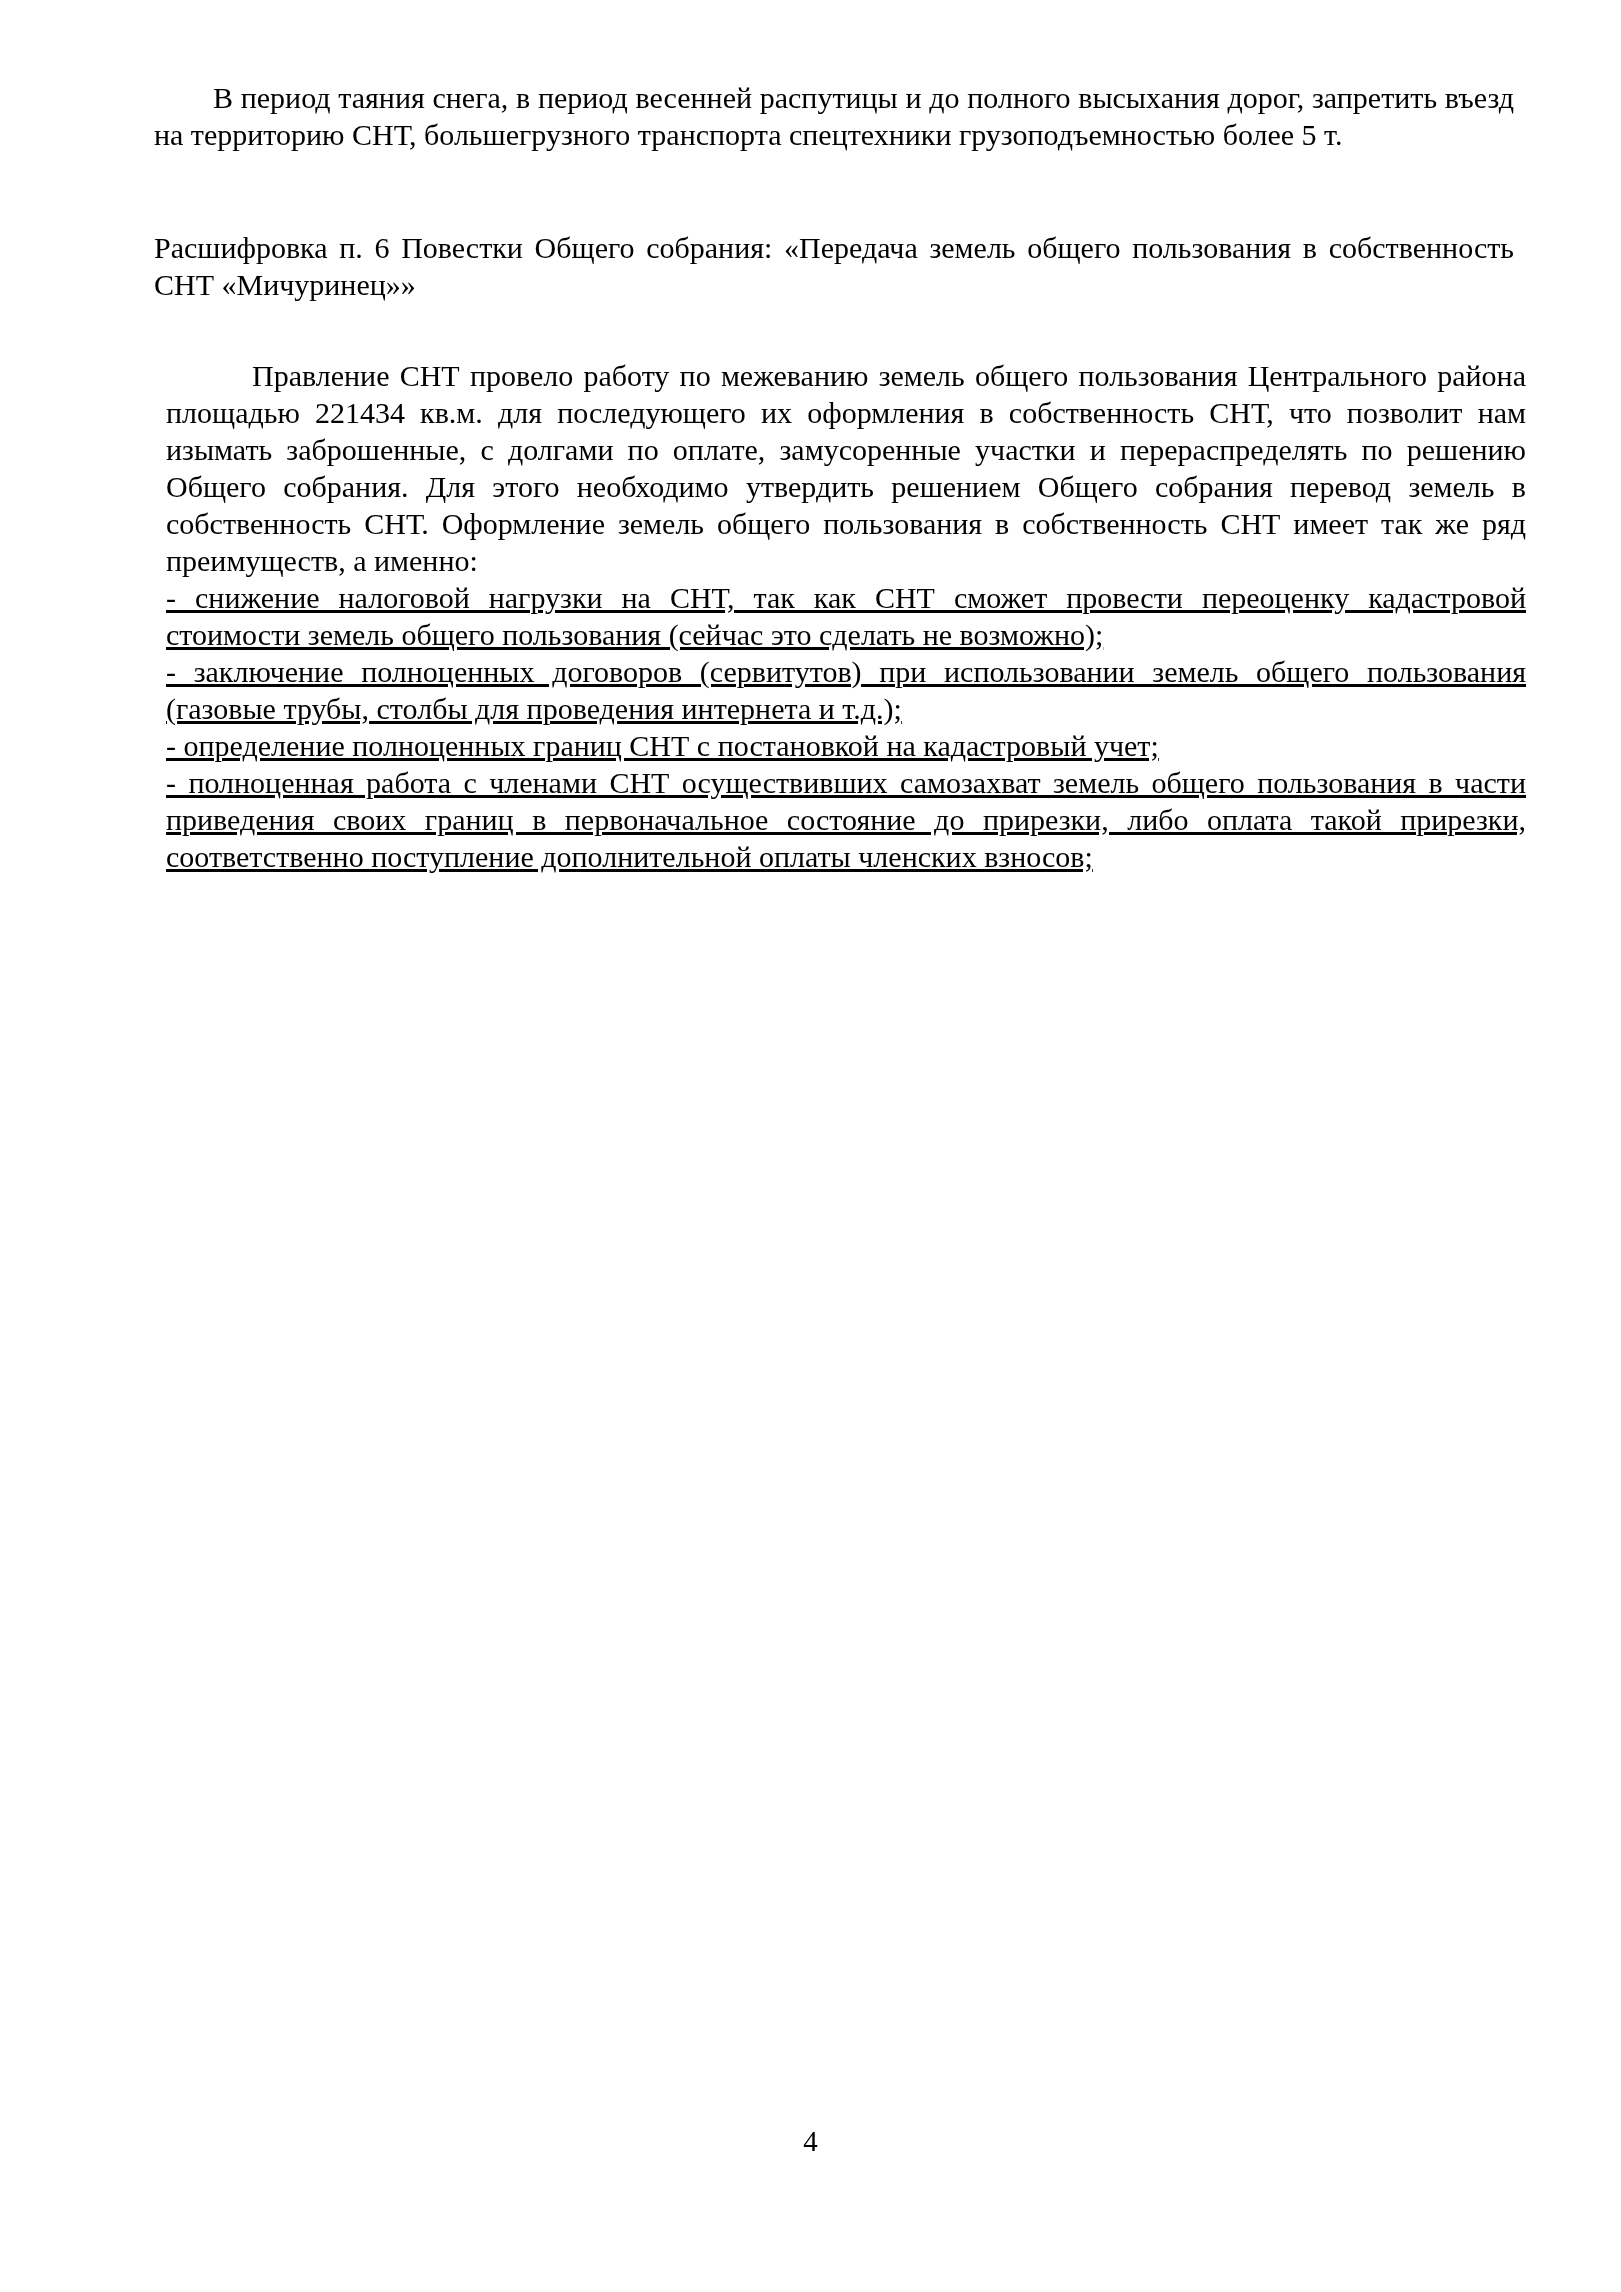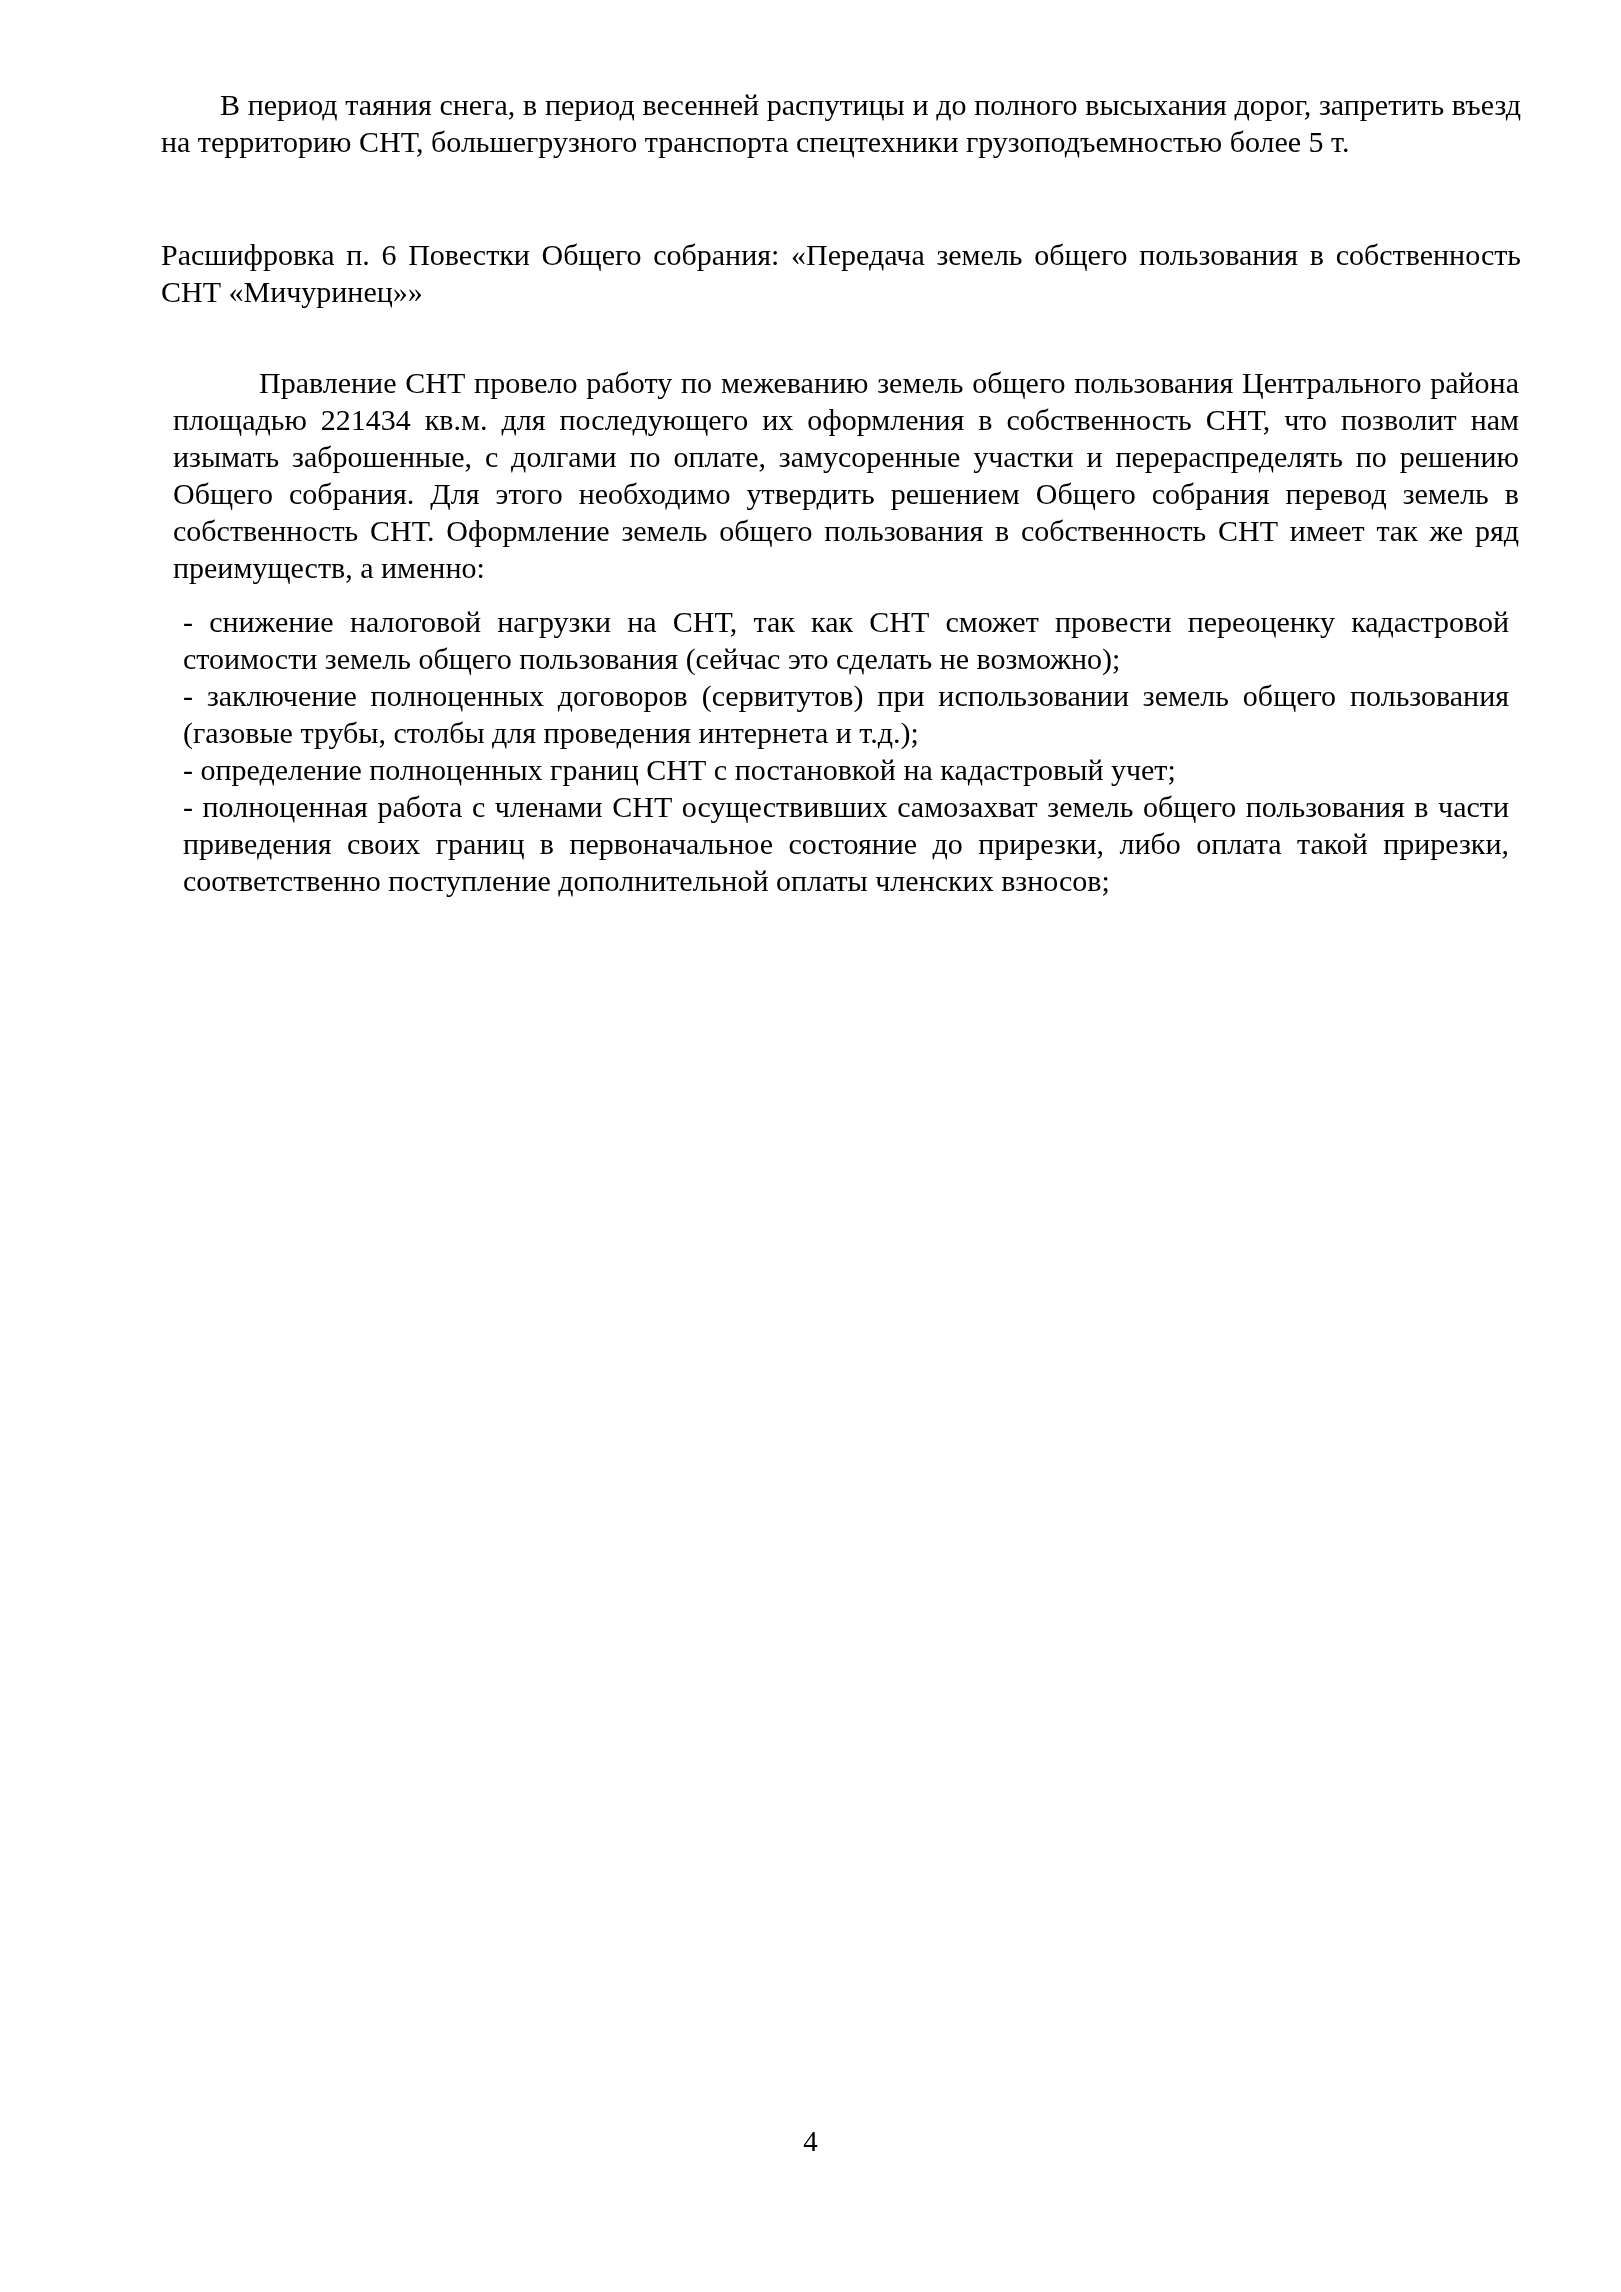--- a/index.html
+++ b/index.html
@@ -2,27 +2,27 @@
 <html><head>
 <meta charset="utf-8">
 <style>
   html, body { margin: 0; padding: 0; background: #ffffff; }
   body { width: 1621px; height: 2293px; position: relative; overflow: hidden; }
   .page {
     position: absolute; left: 154px; top: 0; width: 1360px;
     font-family: "Liberation Serif", "DejaVu Serif", serif;
     font-size: 30px; line-height: 37px; color: #000;
   }
-  .p { margin: 7px; text-align: justify; }
+  .p { margin: 0; text-align: justify; }
   .indent1 { text-indent: 59px; }
   .indent2 { text-indent: 86px; }
   #para1 { position: absolute; top: 79px; left: 0; width: 1360px; }
   #heading { position: absolute; top: 229px; left: 0; width: 1360px; font-weight: normal; text-align: justify; }
   #para2 { position: absolute; top: 357px; left: 12px; width: 1360px; }
-  .list { margin: 17px; padding: 0; list-style: none; }
+  .list { margin: 0; padding: 0; list-style: none; text-decoration: underline; }
   .list li { text-align: justify; margin: 0; }
   .pagenum {
     position: absolute; top: 2125px; left: 0; width: 1621px; text-align: center;
     font-family: "Liberation Serif", "DejaVu Serif", serif; font-size: 29px; color: #000;
   }
 </style>
 </head>
 <body>
 
 <div class="page">

